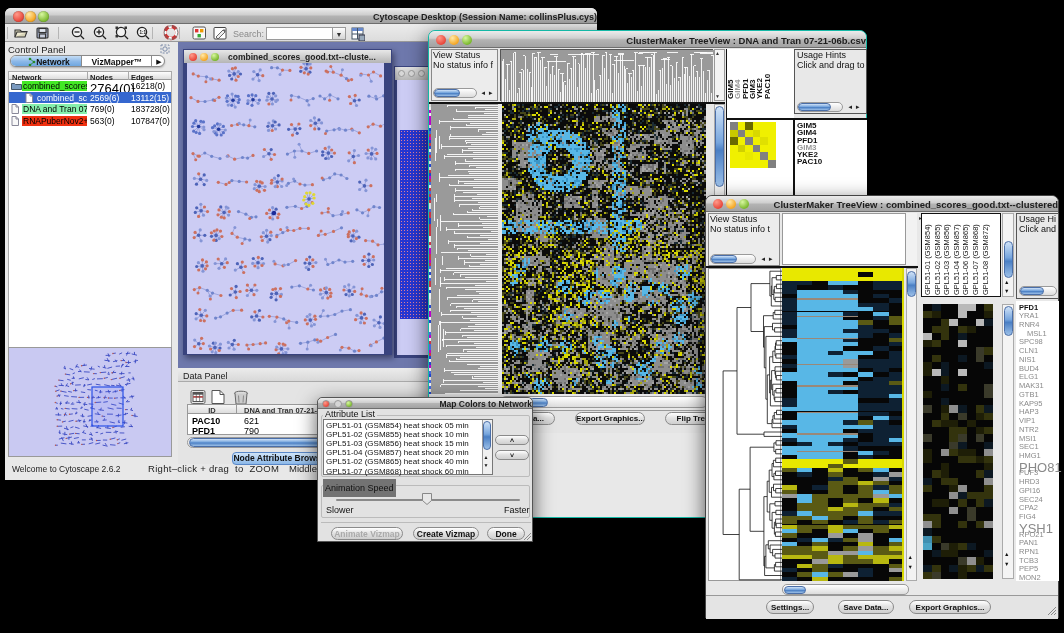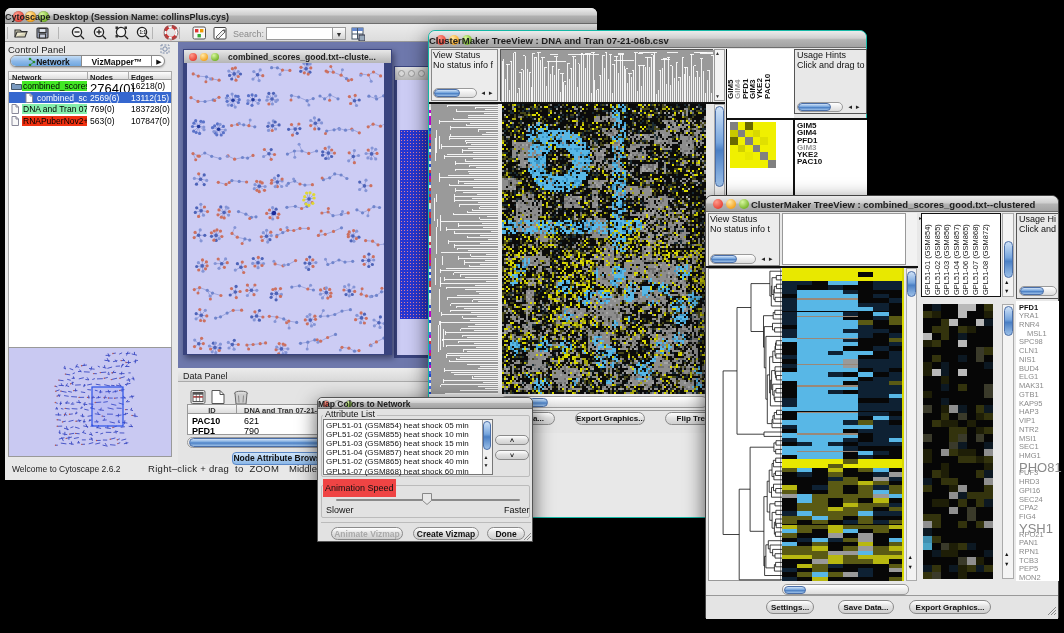--- a/index.html
+++ b/index.html
@@ -1,20 +1,20 @@
 <!DOCTYPE html>
 <html><head><meta charset="utf-8">
 <style>
 *{margin:0;padding:0;box-sizing:border-box;}
 html,body{width:1064px;height:633px;background:#000;overflow:hidden;font-family:"Liberation Sans",sans-serif;}
 .abs{position:absolute;}
 .win{position:absolute;background:#e8e8e8;box-shadow:0 6px 20px rgba(0,0,0,.65);}
 .tbar{position:absolute;left:0;right:0;top:0;background:linear-gradient(#ececec,#cfcfcf 45%,#b3b3b3 55%,#a2a2a2);border-bottom:1px solid #6e6e6e;}
 .tl{position:absolute;border-radius:50%;}
-.ttl{position:absolute;left:0;right:0;text-align:left;font-weight:bold;color:#1d1d1d;white-space:nowrap;}
+.ttl{position:absolute;left:0;right:0;text-align:right;font-weight:bold;color:#1d1d1d;white-space:nowrap;}
 .pill{position:absolute;background:linear-gradient(#fff,#e2e2e2 45%,#cfcfcf);border:1px solid #8a8a8a;border-radius:9px;text-align:center;font-weight:bold;color:#111;}
 .sbtrack{position:absolute;background:linear-gradient(#fff,#dcdcdc);border:1px solid #9a9a9a;border-radius:7px;}
 .sbthumb{position:absolute;background:linear-gradient(#cfe2f7,#76a5dd 45%,#4a7fc4 55%,#9cc0e8);border:1px solid #4a6ea8;border-radius:6px;}
 svg{display:block}
 </style></head><body>
 <div class="win" style="left:5px;top:8px;width:592px;height:472px;z-index:1;border-radius:6px 6px 0 0;">
     <div class="tbar" style="height:16px;border-radius:6px 6px 0 0;"></div>
     <div class="tl" style="left:8px;top:2.5px;width:11px;height:11px;background:radial-gradient(circle at 35% 30%,#ff9a8a,#e8463a 70%);box-shadow:inset 0 0 1px rgba(0,0,0,.5);"></div>
     <div class="tl" style="left:20px;top:2.5px;width:11px;height:11px;background:radial-gradient(circle at 35% 30%,#ffe9a8,#f5a623 70%);box-shadow:inset 0 0 1px rgba(0,0,0,.5);"></div>
     <div class="tl" style="left:33px;top:2.5px;width:11px;height:11px;background:radial-gradient(circle at 35% 30%,#d8f7a0,#7bb82e 70%);box-shadow:inset 0 0 1px rgba(0,0,0,.5);"></div>
@@ -1250,21 +1250,21 @@
     <div class="abs" style="left:8px;top:50.1px;font-size:8px;color:#111;white-space:nowrap;">GPL51-04 (GSM857) heat shock 20 min</div>
     <div class="abs" style="left:8px;top:59.3px;font-size:8px;color:#111;white-space:nowrap;">GPL51-02 (GSM865) heat shock 40 min</div>
     <div class="abs" style="left:8px;top:68.5px;font-size:8px;color:#111;white-space:nowrap;">GPL51-07 (GSM868) heat shock 60 min</div>
     <div class="abs" style="left:164px;top:22px;width:10px;height:54px;background:#f0f0f0;border-left:1px solid #999;"></div>
     <div class="sbthumb" style="left:165px;top:23px;width:8px;height:29px;border-radius:4px;"></div>
     <div class="abs" style="left:165.5px;top:56px;font-size:5px;color:#111;">▲</div>
     <div class="abs" style="left:165.5px;top:64px;font-size:5px;color:#111;">▼</div>
     <div class="pill" style="left:177px;top:37px;width:34px;height:10px;font-size:7px;line-height:9px;">˄</div>
     <div class="pill" style="left:177px;top:52px;width:34px;height:10px;font-size:7px;line-height:9px;">˅</div>
     <div class="abs" style="left:3px;top:87px;width:209px;height:33px;border:1px solid #bbb;border-radius:2px;"></div>
-    <div class="abs" style="left:5px;top:80.5px;font-size:9px;color:#111;background:#ef4444;padding:4px 2px;">Animation Speed</div>
+    <div class="abs" style="left:5px;top:80.5px;font-size:9px;color:#111;background:#737373;padding:4px 2px;">Animation Speed</div>
     <div class="abs" style="left:18px;top:101px;width:184px;height:2px;background:#8a8a8a;border-radius:1px;"></div>
     <svg class="abs" style="left:103px;top:94px;" width="12" height="14" viewBox="0 0 12 14" xmlns="http://www.w3.org/2000/svg">
       <path d="M1.5 1.5h9v7l-4.5 4l-4.5-4z" fill="#e8e8e8" stroke="#888"></path>
     </svg>
     <div class="abs" style="left:8px;top:107px;font-size:9px;color:#111;">Slower</div>
     <div class="abs" style="left:186px;top:107px;font-size:9px;color:#111;">Faster</div>
     <div class="abs" style="left:3px;top:124px;width:210px;height:1px;background:#bbb;"></div>
     <div class="pill" style="left:13px;top:129px;width:72px;height:13px;font-size:8.5px;line-height:12px;color:#aaa;">Animate Vizmap</div>
     <div class="pill" style="left:95px;top:129px;width:66px;height:13px;font-size:8.5px;line-height:12px;">Create Vizmap</div>
     <div class="pill" style="left:169px;top:129px;width:38px;height:13px;font-size:8.5px;line-height:12px;">Done</div>

